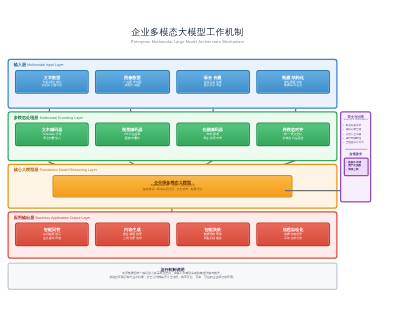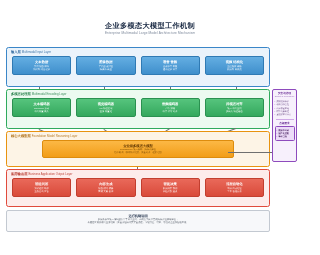--- a/index.html
+++ b/index.html
@@ -7,21 +7,21 @@
     width: 300px; height: 255px;
     background: #ffffff;
     font-family: "Liberation Sans", sans-serif;
     overflow: hidden;
   }
   .page { position: relative; width: 300px; height: 255px; background: #ffffff; }
 
   
   .title-block { text-align: center; padding-top: 21px; }
   .main-title {
-    font-size: 7.2px; font-weight: bold; color: #1a2a44;
+    font-size: 7.2px; font-weight: normal; color: #1a2a44;
     letter-spacing: .3px; line-height: 9px;
   }
   .sub-title {
     font-size: 3.1px; color: #7a8699; line-height: 6px;
     letter-spacing: .15px;
   }
 
   
   .layer {
     position: absolute; left: 6px; width: 264px;

